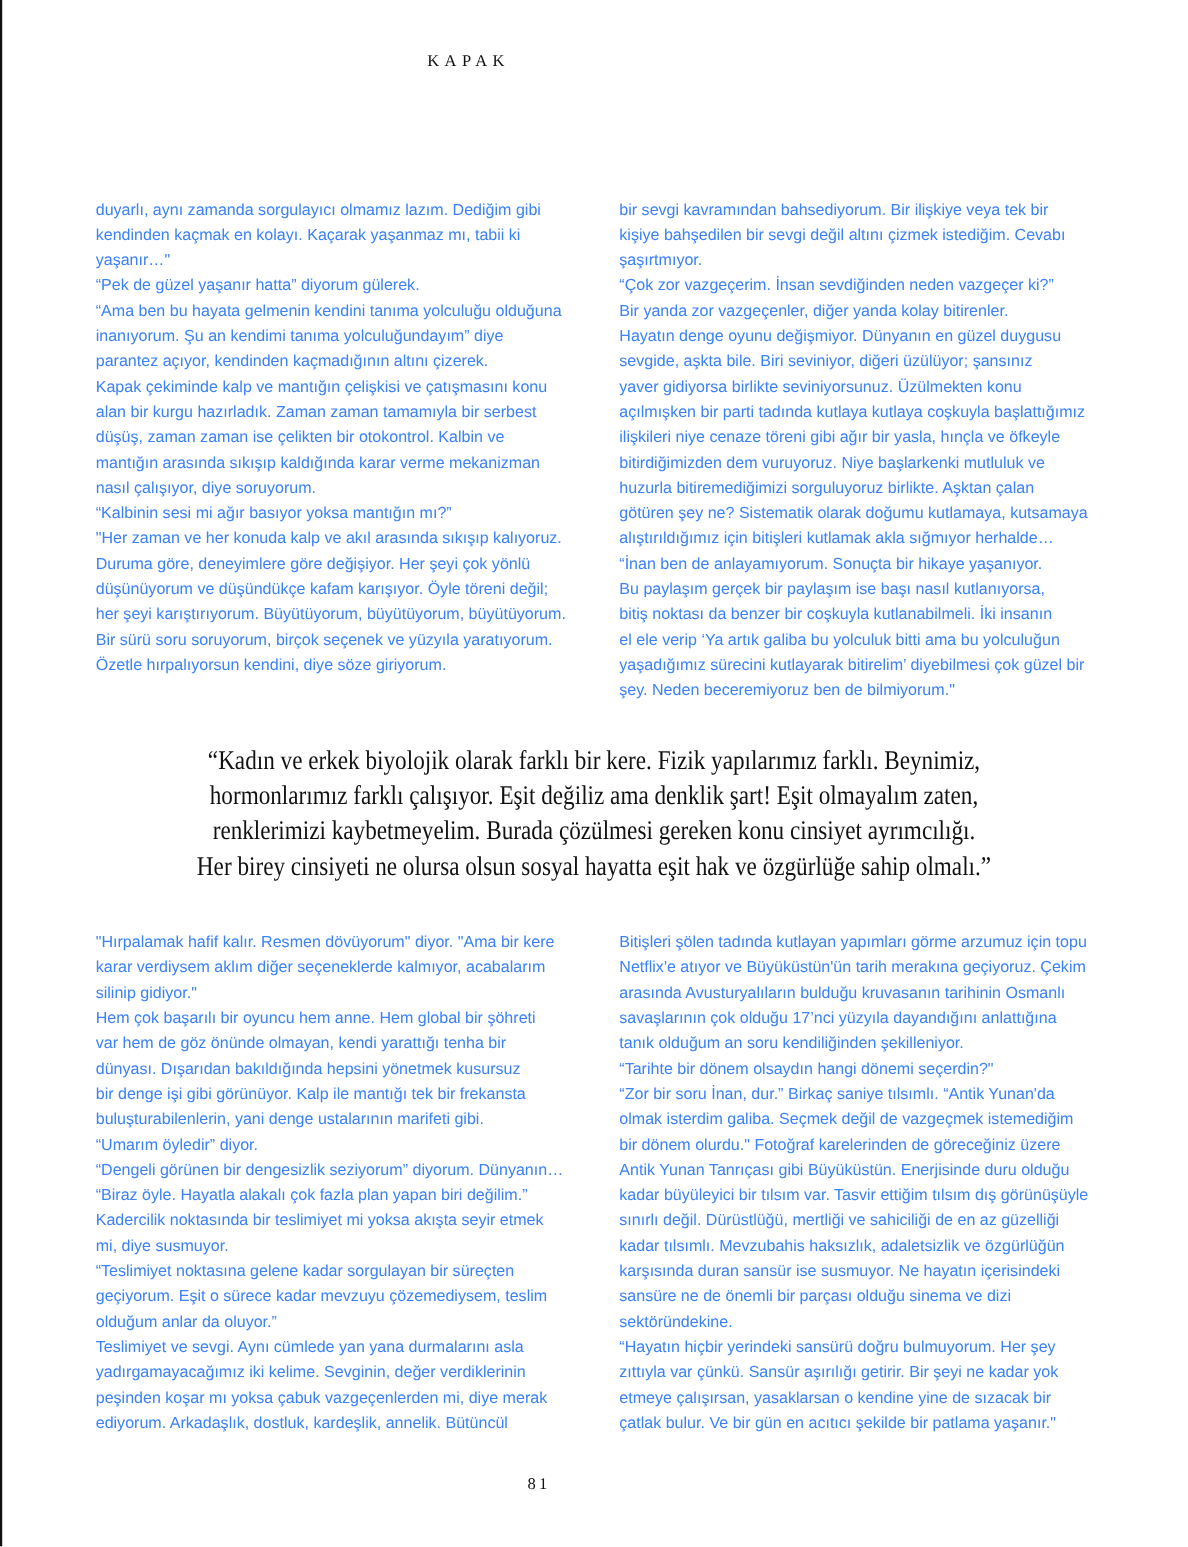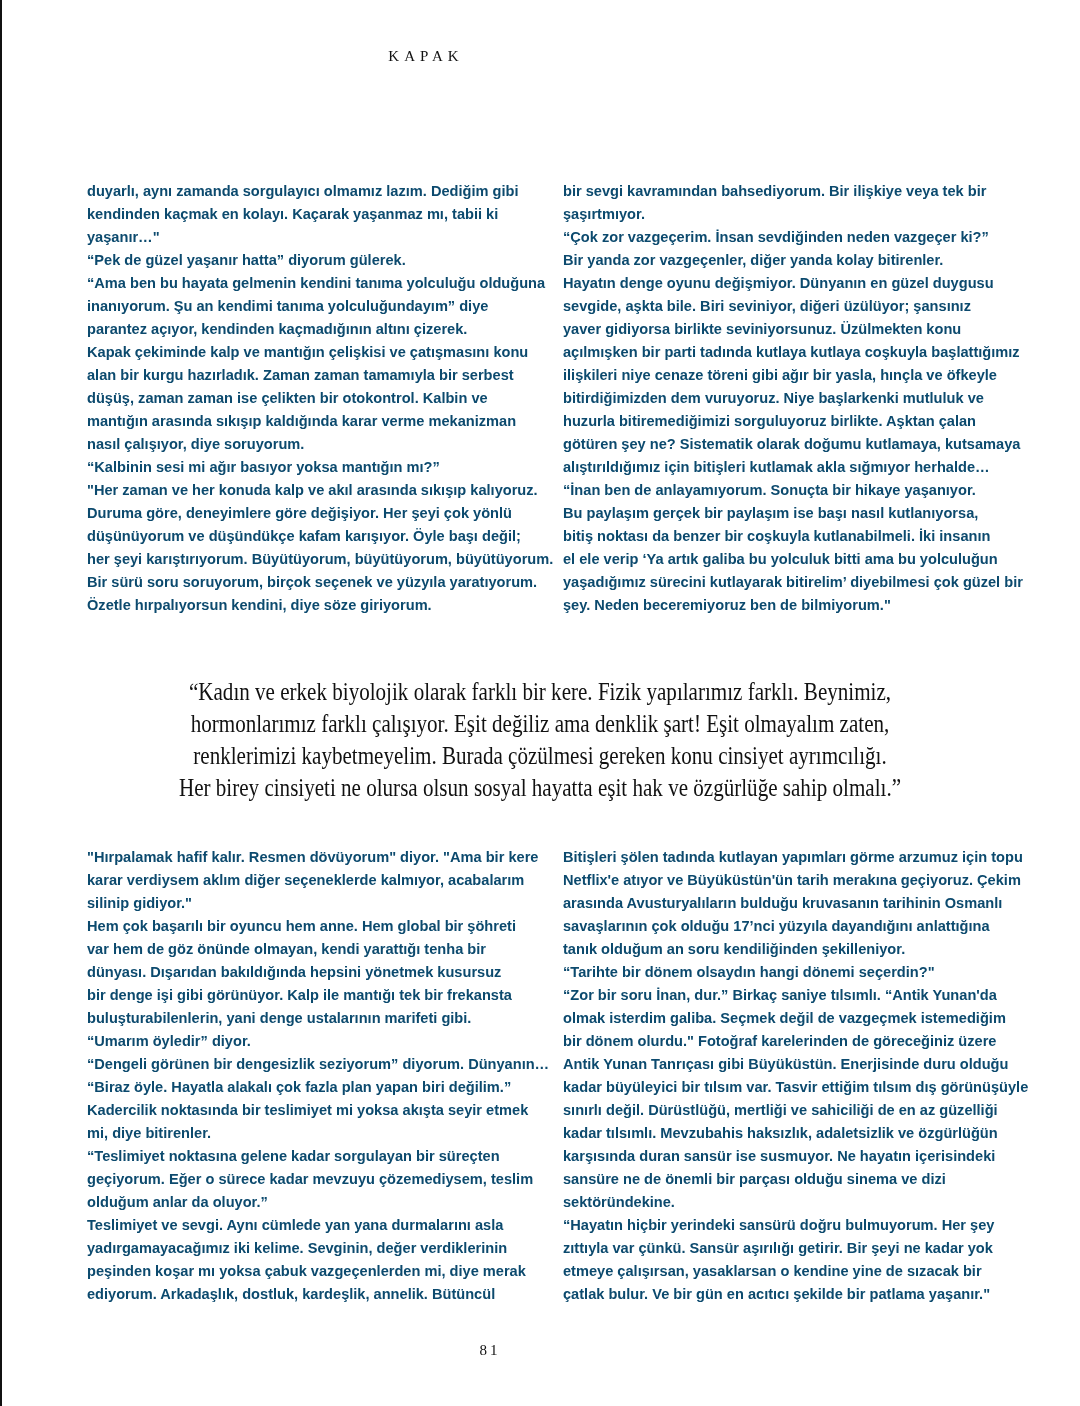--- a/index.html
+++ b/index.html
@@ -13,21 +13,21 @@
     }
     .edge-line {
       position: absolute; left: 0; top: 0; width: 2px; height: 1406px; background: #111;
     }
     .section-label {
       position: absolute; top: 48px; left: 0; width: 852px; text-align: center;
       font-family: "Liberation Serif", serif; font-size: 15px; letter-spacing: 5px; color: #111;
     }
     .col {
       position: absolute; width: 460px;
-      font-family: "Liberation Sans", sans-serif; font-size: 14.6px; line-height: 23px; color: #0c4a6e; font-weight: bold;
+      font-family: "Liberation Sans", sans-serif; font-size: 14.6px; line-height: 23px; color: #3b82f6;
     }
     .col .line { display: block; white-space: nowrap; }
     #col-top-left { left: 87px; top: 180px; }
     #col-top-right { left: 563px; top: 180px; }
     #col-bottom-left { left: 87px; top: 846px; }
     #col-bottom-right { left: 563px; top: 846px; }
     .pullquote {
       position: absolute; left: 60px; width: 960px; top: 676px; text-align: center;
       font-family: "Liberation Serif", serif; font-size: 24.5px; line-height: 32px; color: #111;
       transform: scaleX(0.86); transform-origin: center top;
@@ -54,27 +54,28 @@
     <span class="line">inanıyorum. Şu an kendimi tanıma yolculuğundayım” diye</span>
     <span class="line">parantez açıyor, kendinden kaçmadığının altını çizerek.</span>
     <span class="line">Kapak çekiminde kalp ve mantığın çelişkisi ve çatışmasını konu</span>
     <span class="line">alan bir kurgu hazırladık. Zaman zaman tamamıyla bir serbest</span>
     <span class="line">düşüş, zaman zaman ise çelikten bir otokontrol. Kalbin ve</span>
     <span class="line">mantığın arasında sıkışıp kaldığında karar verme mekanizman</span>
     <span class="line">nasıl çalışıyor, diye soruyorum.</span>
     <span class="line">“Kalbinin sesi mi ağır basıyor yoksa mantığın mı?”</span>
     <span class="line">"Her zaman ve her konuda kalp ve akıl arasında sıkışıp kalıyoruz.</span>
     <span class="line">Duruma göre, deneyimlere göre değişiyor. Her şeyi çok yönlü</span>
-    <span class="line">düşünüyorum ve düşündükçe kafam karışıyor. Öyle başı değil;</span>
+    <span class="line">düşünüyorum ve düşündükçe kafam karışıyor. Öyle töreni değil;</span>
     <span class="line">her şeyi karıştırıyorum. Büyütüyorum, büyütüyorum, büyütüyorum.</span>
     <span class="line">Bir sürü soru soruyorum, birçok seçenek ve yüzyıla yaratıyorum.</span>
     <span class="line">Özetle hırpalıyorsun kendini, diye söze giriyorum.</span>
   </div>
 <div class="col" id="col-top-right">
     <span class="line">bir sevgi kavramından bahsediyorum. Bir ilişkiye veya tek bir</span>
+    <span class="line">kişiye bahşedilen bir sevgi değil altını çizmek istediğim. Cevabı</span>
     <span class="line">şaşırtmıyor.</span>
     <span class="line">“Çok zor vazgeçerim. İnsan sevdiğinden neden vazgeçer ki?”</span>
     <span class="line">Bir yanda zor vazgeçenler, diğer yanda kolay bitirenler.</span>
     <span class="line">Hayatın denge oyunu değişmiyor. Dünyanın en güzel duygusu</span>
     <span class="line">sevgide, aşkta bile. Biri seviniyor, diğeri üzülüyor; şansınız</span>
     <span class="line">yaver gidiyorsa birlikte seviniyorsunuz. Üzülmekten konu</span>
     <span class="line">açılmışken bir parti tadında kutlaya kutlaya coşkuyla başlattığımız</span>
     <span class="line">ilişkileri niye cenaze töreni gibi ağır bir yasla, hınçla ve öfkeyle</span>
     <span class="line">bitirdiğimizden dem vuruyoruz. Niye başlarkenki mutluluk ve</span>
     <span class="line">huzurla bitiremediğimizi sorguluyoruz birlikte. Aşktan çalan</span>
@@ -101,23 +102,23 @@
     <span class="line">silinip gidiyor."</span>
     <span class="line">Hem çok başarılı bir oyuncu hem anne. Hem global bir şöhreti</span>
     <span class="line">var hem de göz önünde olmayan, kendi yarattığı tenha bir</span>
     <span class="line">dünyası. Dışarıdan bakıldığında hepsini yönetmek kusursuz</span>
     <span class="line">bir denge işi gibi görünüyor. Kalp ile mantığı tek bir frekansta</span>
     <span class="line">buluşturabilenlerin, yani denge ustalarının marifeti gibi.</span>
     <span class="line">“Umarım öyledir” diyor.</span>
     <span class="line">“Dengeli görünen bir dengesizlik seziyorum” diyorum. Dünyanın…</span>
     <span class="line">“Biraz öyle. Hayatla alakalı çok fazla plan yapan biri değilim.”</span>
     <span class="line">Kadercilik noktasında bir teslimiyet mi yoksa akışta seyir etmek</span>
-    <span class="line">mi, diye bitirenler.</span>
+    <span class="line">mi, diye susmuyor.</span>
     <span class="line">“Teslimiyet noktasına gelene kadar sorgulayan bir süreçten</span>
-    <span class="line">geçiyorum. Eğer o sürece kadar mevzuyu çözemediysem, teslim</span>
+    <span class="line">geçiyorum. Eşit o sürece kadar mevzuyu çözemediysem, teslim</span>
     <span class="line">olduğum anlar da oluyor.”</span>
     <span class="line">Teslimiyet ve sevgi. Aynı cümlede yan yana durmalarını asla</span>
     <span class="line">yadırgamayacağımız iki kelime. Sevginin, değer verdiklerinin</span>
     <span class="line">peşinden koşar mı yoksa çabuk vazgeçenlerden mi, diye merak</span>
     <span class="line">ediyorum. Arkadaşlık, dostluk, kardeşlik, annelik. Bütüncül</span>
   </div>
 <div class="col" id="col-bottom-right">
     <span class="line">Bitişleri şölen tadında kutlayan yapımları görme arzumuz için topu</span>
     <span class="line">Netflix'e atıyor ve Büyüküstün'ün tarih merakına geçiyoruz. Çekim</span>
     <span class="line">arasında Avusturyalıların bulduğu kruvasanın tarihinin Osmanlı</span>

